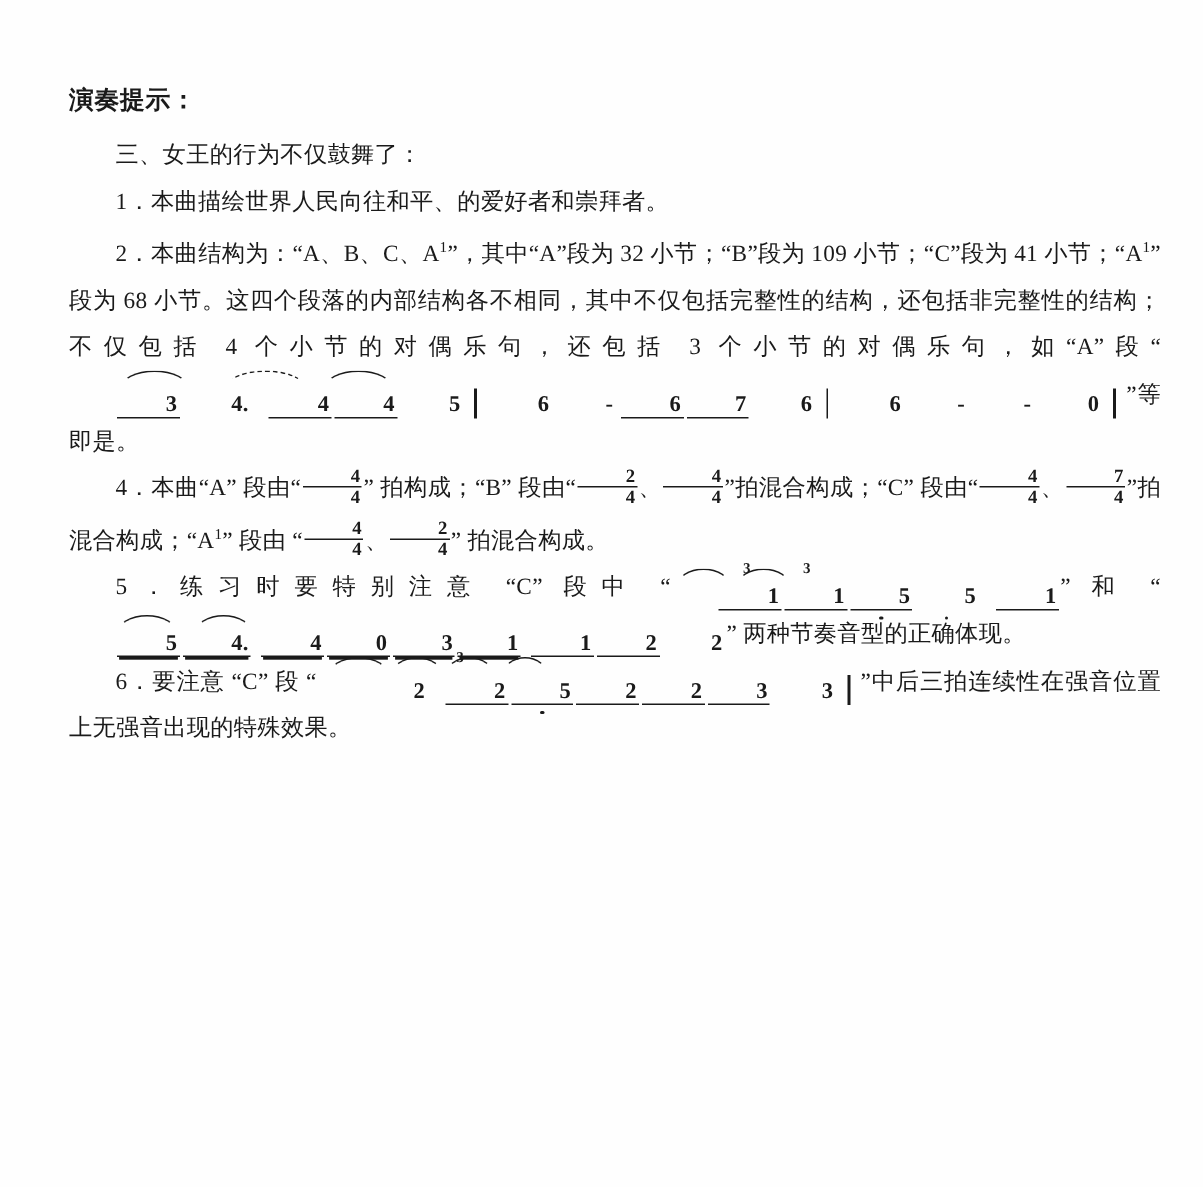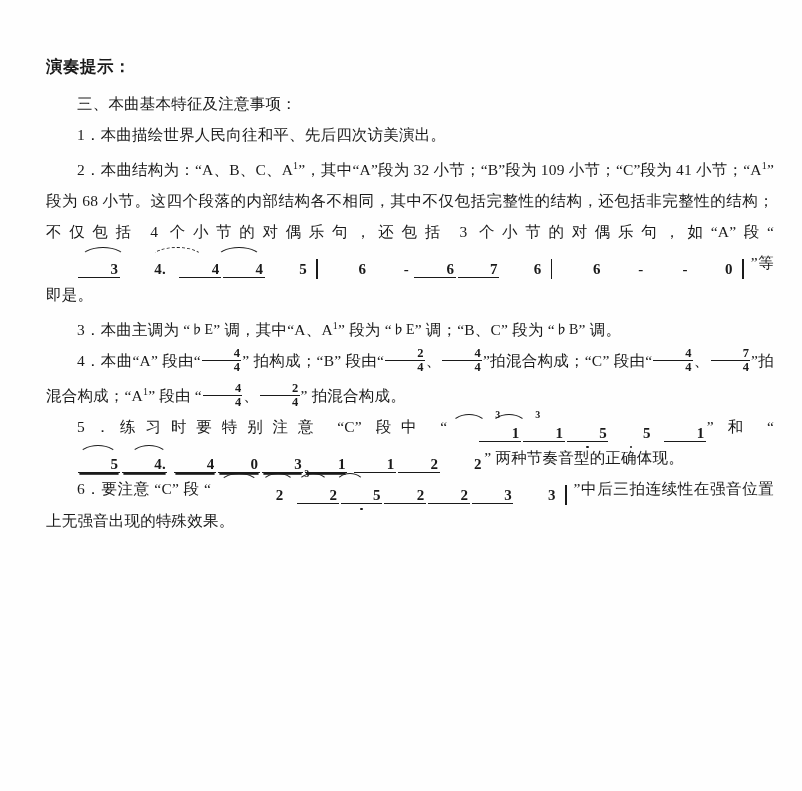--- a/index.html
+++ b/index.html
@@ -148,33 +148,30 @@
 </style>
 </head>
 <body>
 
 <div class="page">
 
   <h1 class="doc-title">演奏提示：</h1>
 
 
 
-  <p class="para indent">三、本曲基本特征及注意事项：</p>
+  <p class="para indent">三、女王的行为不仅鼓舞了：</p>
 
   <p class="para num-lead">
-    <span>1．</span><span>本曲描绘世界人民向往和平、先后四次访美演出。</span>
+    <span>1．</span><span>本曲描绘世界人民向往和平、的爱好者和崇拜者。</span>
   </p>
 
   <p class="para num-lead">
     <span>2．</span><span>本曲结构为：“A、B、C、A</span><span class="sup">1</span><span>”，其中“A”段为 32 小节；“B”段为 109 小节；“C”段为 41 小节；“A</span><span class="sup">1</span><span>”段为 68 小节。这四个段落的内部结构各不相同，其中不仅包括完整性的结构，还包括非完整性的结构；不仅包括 4 个小节的对偶乐句，还包括 3 个小节的对偶乐句，如“A”段“</span><span class="jianpu"><span class="slur" style="left:34px; width:44px;"></span><span class="slur dashed" style="left:104px; width:52px;"></span><span class="slur" style="left:170px; width:44px;"></span><span class="jp-note und1">3</span><span class="jp-note">4.</span><span class="jp-gap"></span><span class="jp-note und1">4</span><span class="jp-note und1">4</span><span class="jp-note">5</span><span class="jp-bar"></span><span class="jp-note">6</span><span class="jp-dash">-</span><span class="jp-note und1">6</span><span class="jp-note und1">7</span><span class="jp-note">6</span><span class="jp-bar"></span><span class="jp-note">6</span><span class="jp-dash">-</span><span class="jp-dash">-</span><span class="jp-note">0</span><span class="jp-bar"></span></span><span>”等即是。</span>
   </p>
 
-  <p class="para num-lead">
-    <span>3．</span><span>本曲主调为 “</span><span class="latin flat">♭E</span><span>” 调，其中“A、A</span><span class="sup">1</span><span>” 段为 “</span><span class="latin flat">♭E</span><span>” 调；“B、C” 段为 “</span><span class="latin flat">♭B</span><span>” 调。</span>
-  </p>
 
   <p class="para num-lead">
     <span>4．</span><span>本曲“A” 段由“</span><span class="frac"><span class="num">4</span><span class="den">4</span></span><span>” 拍构成；“B” 段由“</span><span class="frac"><span class="num">2</span><span class="den">4</span></span><span>、</span><span class="frac"><span class="num">4</span><span class="den">4</span></span><span>”拍混合构成；“C” 段由“</span><span class="frac"><span class="num">4</span><span class="den">4</span></span><span>、</span><span class="frac"><span class="num">7</span><span class="den">4</span></span><span>”拍混合构成；“A</span><span class="sup">1</span><span>” 段由 “</span><span class="frac"><span class="num">4</span><span class="den">4</span></span><span>、</span><span class="frac"><span class="num">2</span><span class="den">4</span></span><span>” 拍混合构成。</span>
   </p>
 
   <p class="para num-lead">
     <span>5．</span><span>练习时要特别注意 “C” 段中 “</span><span class="jianpu"><span class="slur" style="left:4px; width:34px;"></span><span class="tri" style="left:17px;">3</span><span class="slur" style="left:44px; width:34px;"></span><span class="tri" style="left:57px;">3</span><span class="jp-note und1">1</span><span class="jp-note und1">1</span><span class="jp-note und1 jp-dot-below">5</span><span class="jp-note jp-dot-below">5</span><span class="jp-gap"></span><span class="jp-note und1">1</span></span><span>” 和 “</span><span class="jianpu"><span class="slur" style="left:32px; width:38px;"></span><span class="slur" style="left:84px; width:36px;"></span><span class="jp-note und2">5</span><span class="jp-note und2">4.</span><span class="jp-gap-sm"></span><span class="jp-note und2">4</span><span class="jp-note und2">0</span><span class="jp-note und2">3</span><span class="jp-note und2">1</span><span class="jp-gap-sm"></span><span class="jp-note und1">1</span><span class="jp-note und1">2</span><span class="jp-note">2</span></span><span>” 两种节奏音型的正确体现。</span>
   </p>
 
   <p class="para num-lead">

